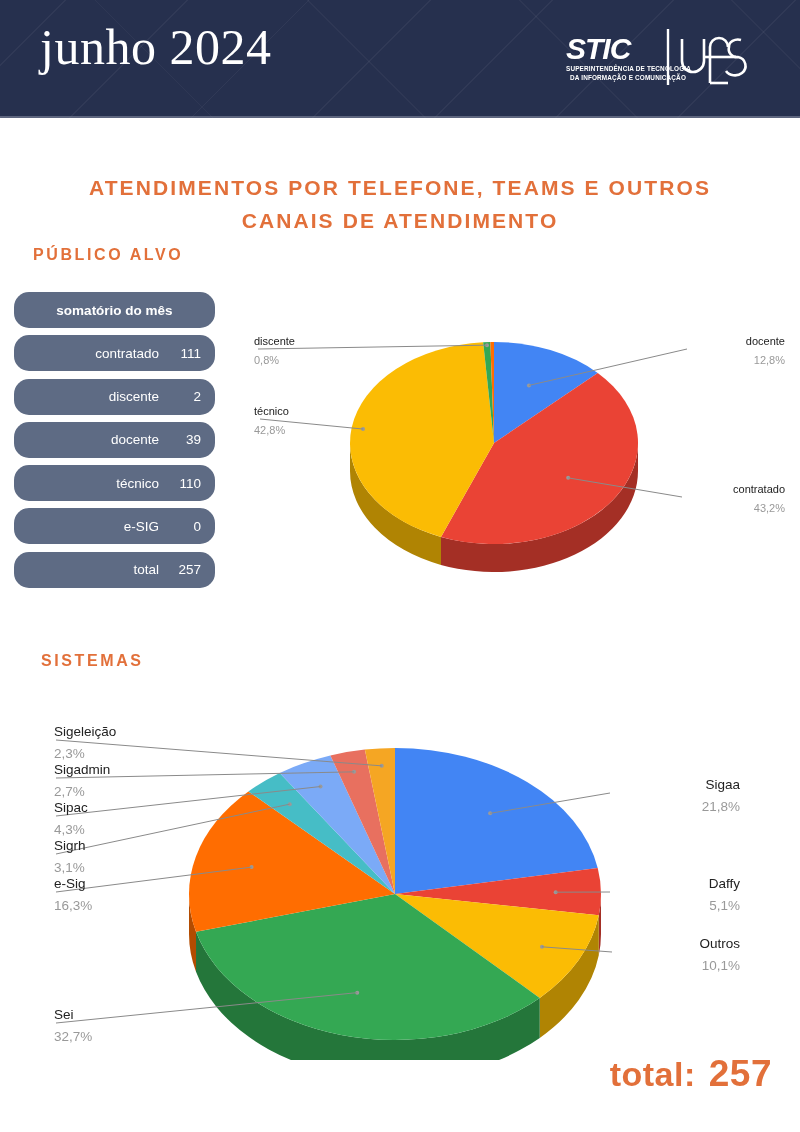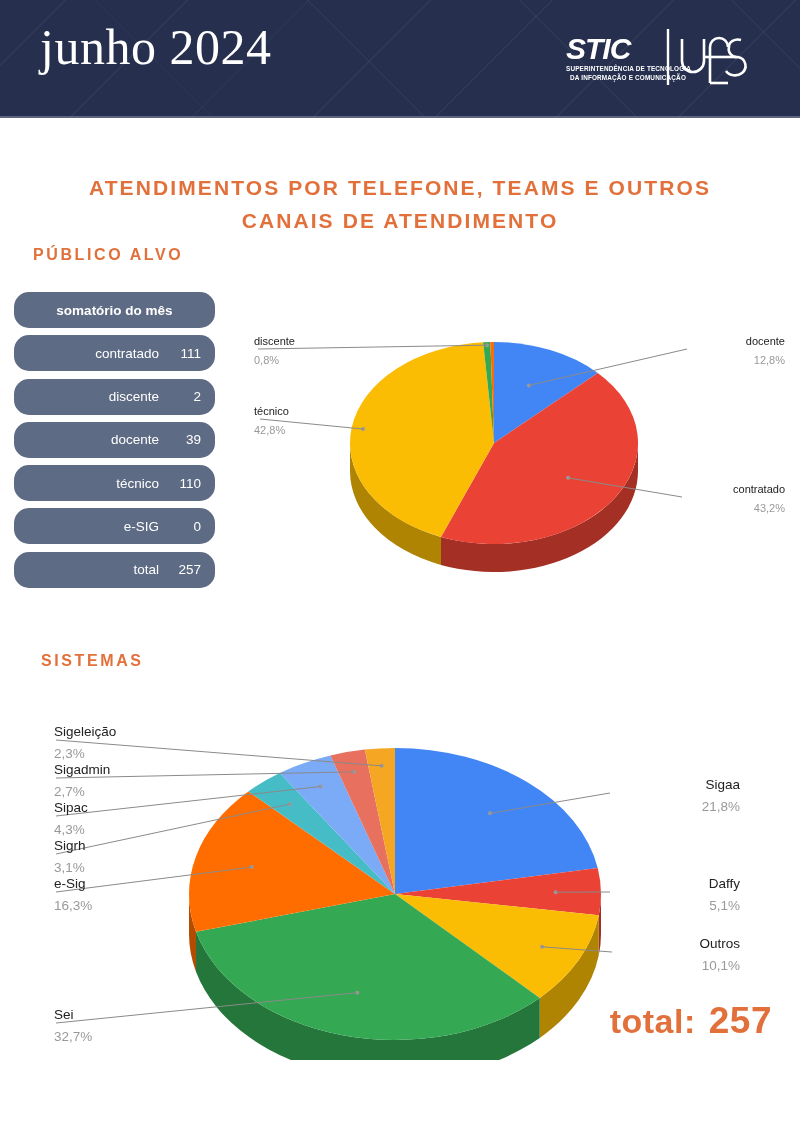--- a/index.html
+++ b/index.html
@@ -80,21 +80,21 @@
     font-family:"Liberation Sans","DejaVu Sans",sans-serif;
     font-size:11px;fill:#999999;
   }
   #chart2 .lbl-name{font-size:13.5px;}
   #chart2 .lbl-pct{font-size:13.5px;}
   .leader{stroke:#8a8a8a;stroke-width:1;fill:none;}
   .leader-dot{fill:#9a9a9a;}
 
   
   .total-box{
-    position:absolute;right:28px;top:1000px;
+    position:absolute;right:28px;top:1053px;
     color:#e2703a;font-weight:bold;
     font-size:34px;letter-spacing:.5px;
     display:flex;align-items:baseline;gap:13px;
   }
   .total-num{font-size:37px;}
 </style>
 </head>
 <body>
 
 <div class="header">

